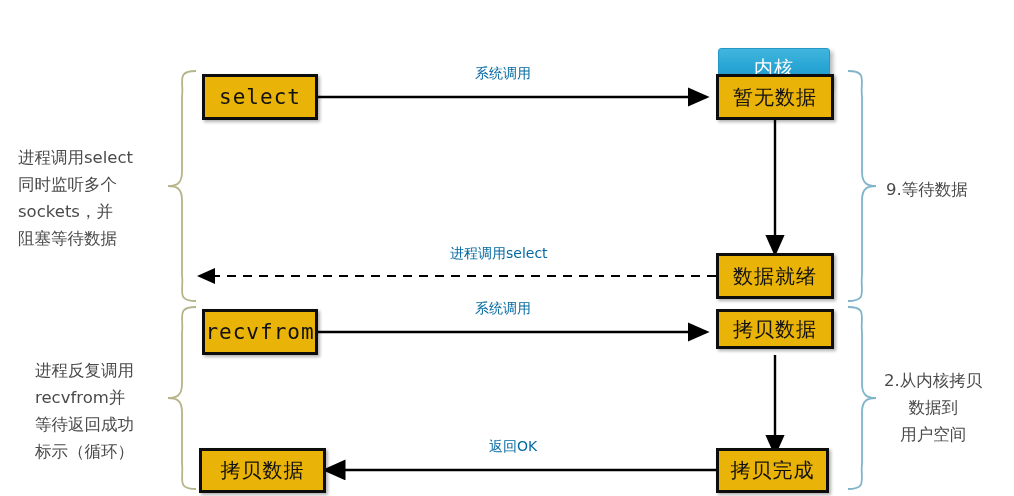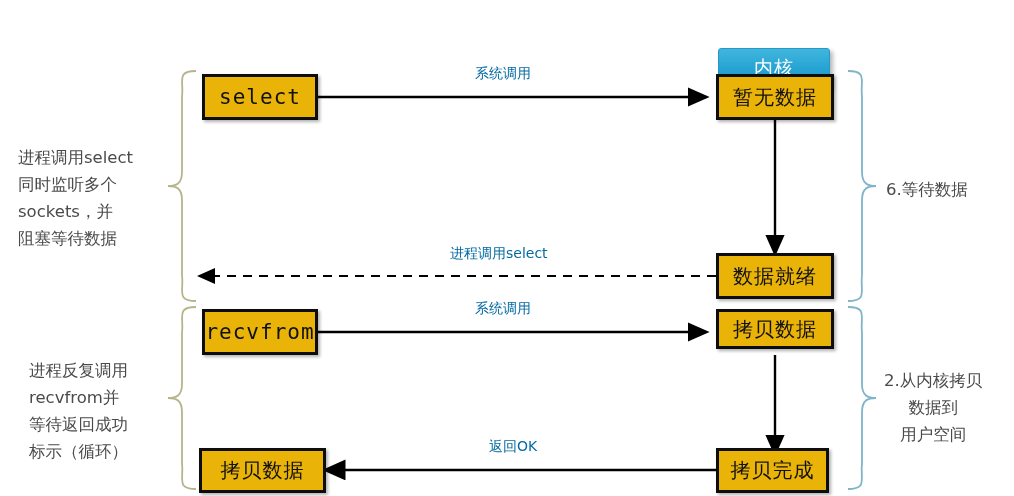--- a/index.html
+++ b/index.html
@@ -182,24 +182,24 @@
 
   <div class="edge-label" style="left:475px; top:300px;">系统调用</div>
 
   <div class="edge-label" style="left:489px; top:438px;">返回OK</div>
 
   <div class="side-text" style="left:18px; top:144px;">进程调用select
 同时监听多个
 sockets，并
 阻塞等待数据</div>
 
-  <div class="side-text" style="left:29px; top:357px;">进程反复调用
+  <div class="side-text" style="left:35px; top:357px;">进程反复调用
 recvfrom并
 等待返回成功
 标示（循环）</div>
 
-  <div class="side-text right" style="left:886px; top:176px;">6.等待数据</div>
+  <div class="side-text right" style="left:886px; top:176px;">9.等待数据</div>
 
   <div class="side-text right" style="left:884px; top:367px;">2.从内核拷贝
 数据到
 用户空间</div>
 
 </div>
 
 </body></html>

